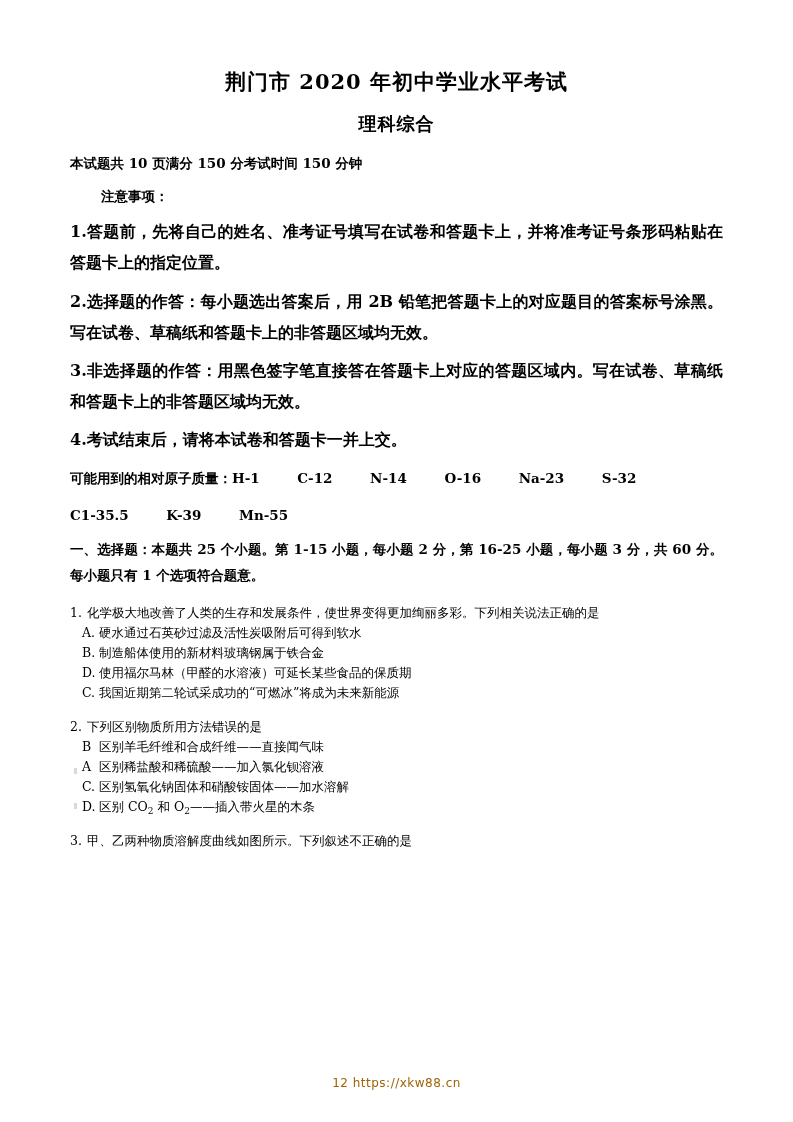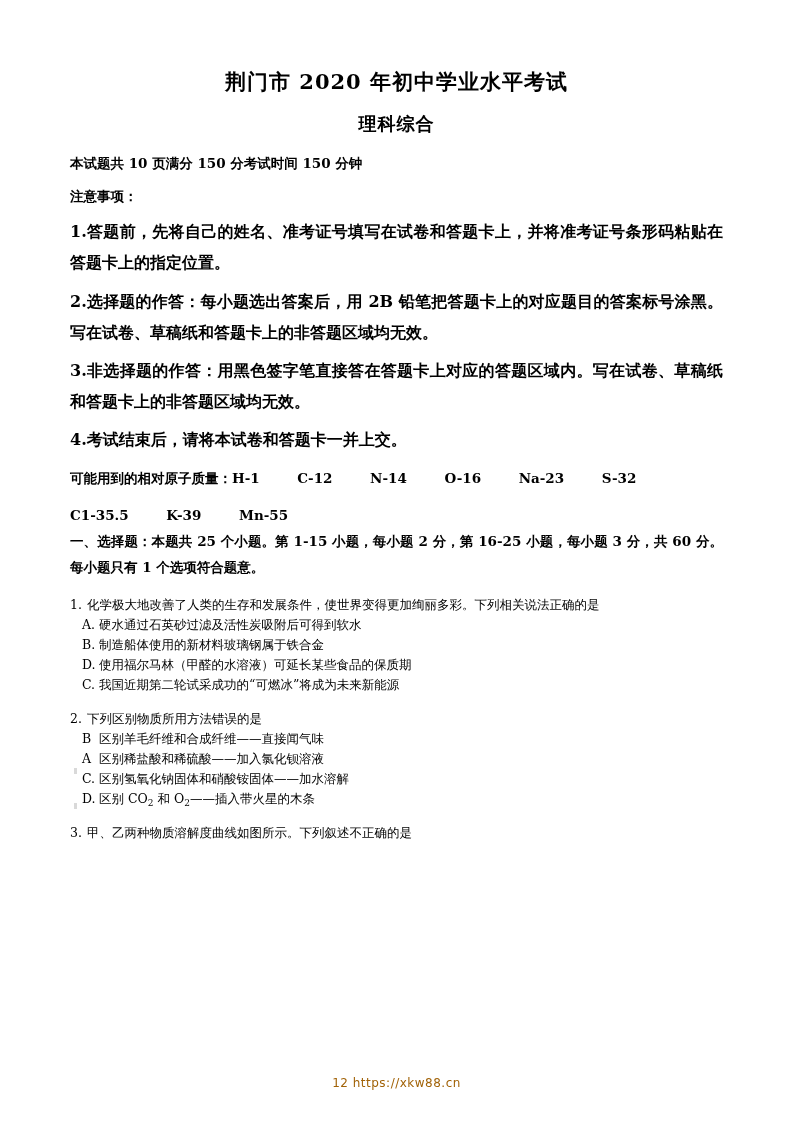--- a/index.html
+++ b/index.html
@@ -42,20 +42,21 @@
   .bold-line {
     font-family: "DejaVu Serif", "Liberation Serif", serif;
     font-weight: bold;
     font-size: 13.5px;
     line-height: 1.95;
     margin-top: 14px;
     text-align: justify;
   }
   .bold-line.tight {
     margin-top: 7px;
+    margin-left: 31px;
   }
   .para {
     font-family: "DejaVu Serif", "Liberation Serif", serif;
     font-weight: bold;
     font-size: 16px;
     line-height: 1.95;
     margin-top: 7px;
     text-align: justify;
   }
   .elements-line {
@@ -64,20 +65,21 @@
     font-size: 13.5px;
     line-height: 1.95;
     margin-top: 10px;
     white-space: pre;
   }
   .section-head {
     font-family: "DejaVu Serif", "Liberation Serif", serif;
     font-weight: bold;
     font-size: 13.5px;
     line-height: 1.95;
+    margin-top: 8px;
     text-align: justify;
   }
   .q-stem {
     font-family: "DejaVu Serif", "Liberation Serif", serif;
     font-size: 12.5px;
     line-height: 1.6;
     margin-top: 14px;
   }
   .q-opt {
     font-family: "DejaVu Serif", "Liberation Serif", serif;

